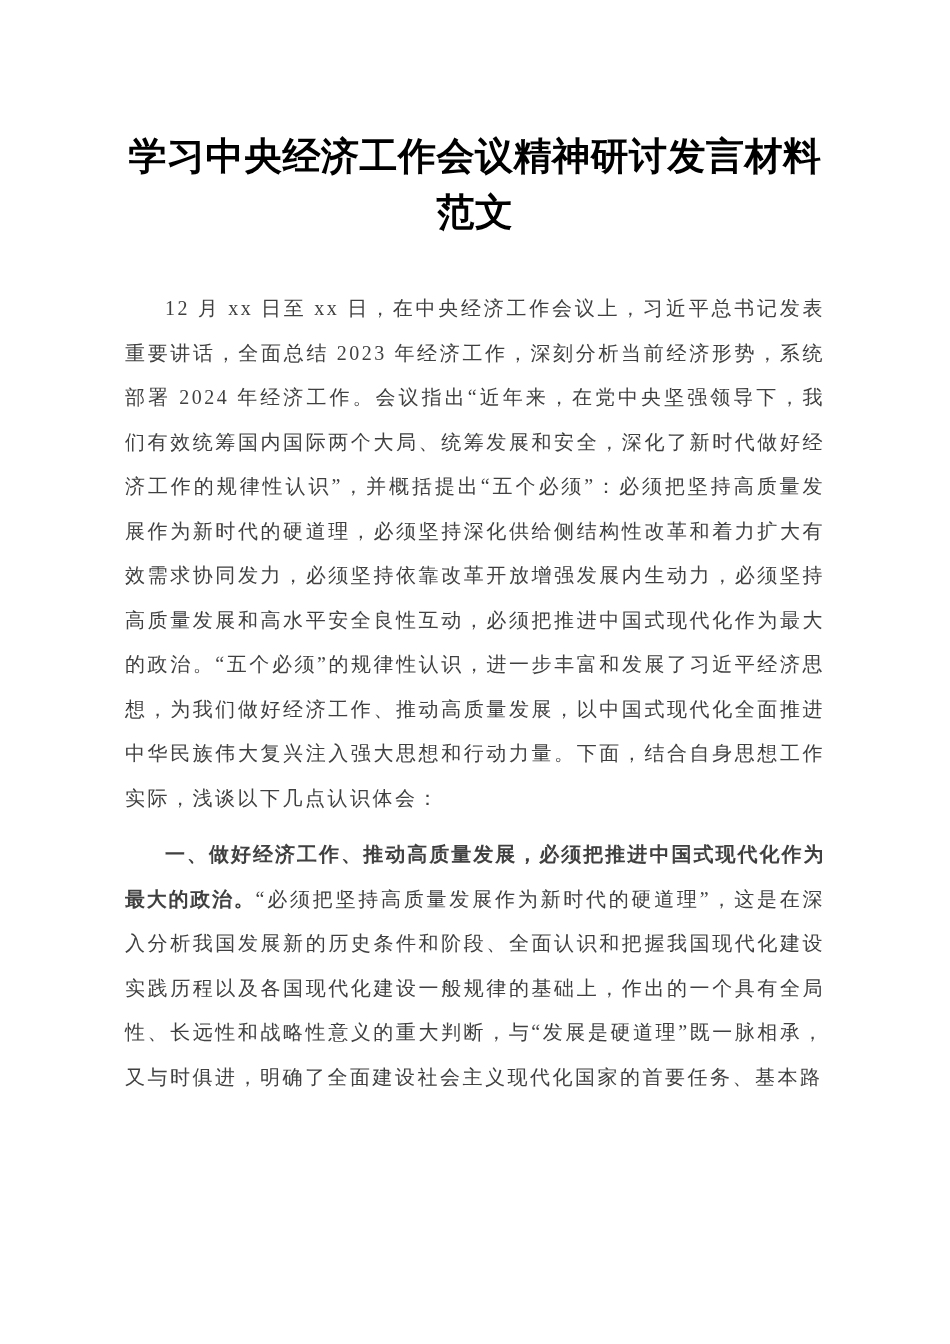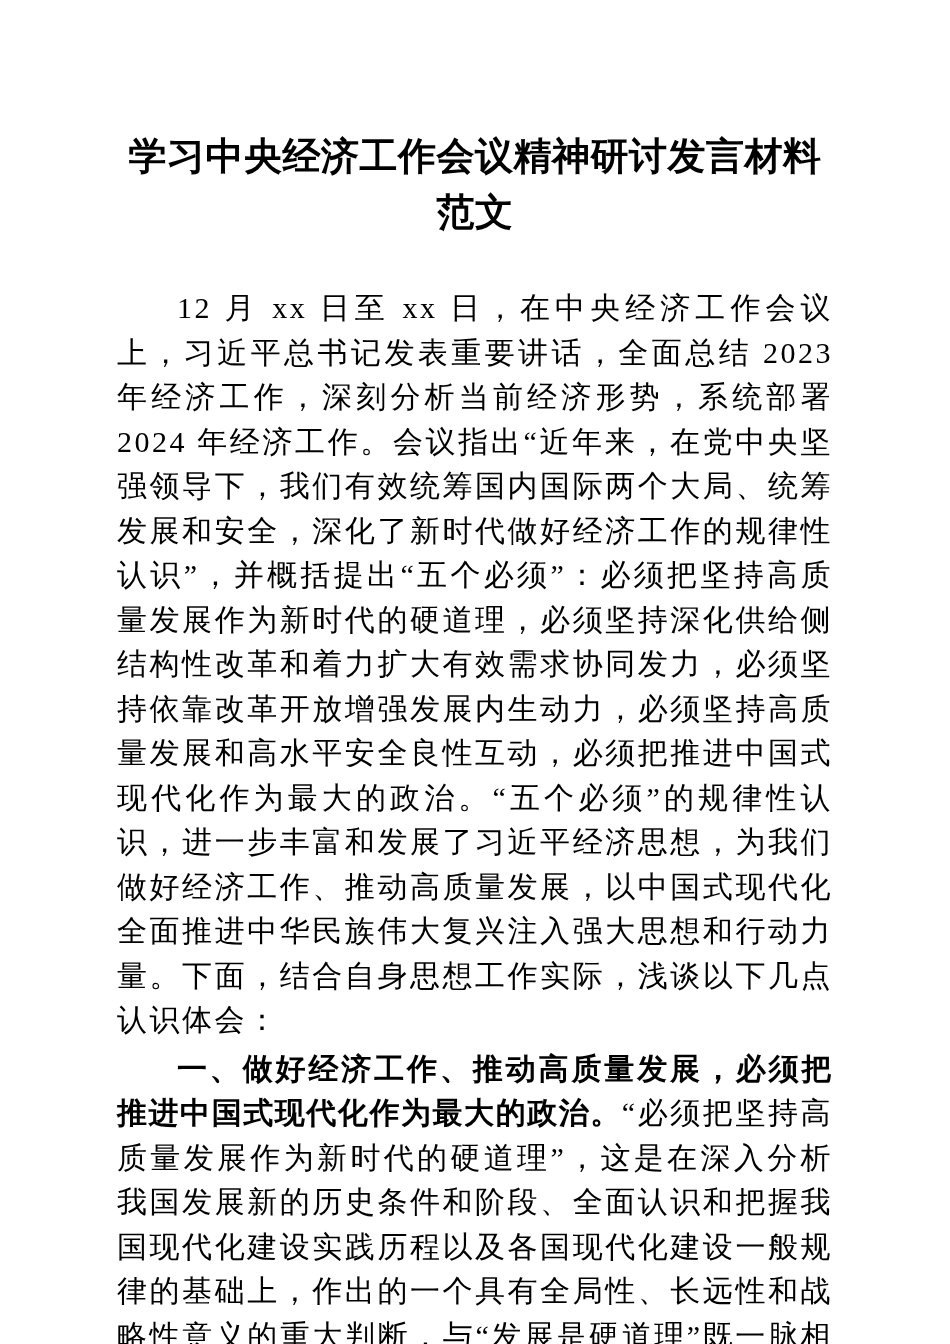--- a/index.html
+++ b/index.html
@@ -26,29 +26,29 @@
     margin: 0 0 46px 0;
     font-size: 38px;
     line-height: 56px;
     font-weight: 800;
     text-align: center;
     letter-spacing: 0.5px;
     font-family: "Liberation Serif", "DejaVu Serif", serif;
     color: #000000;
   }
   .body-para {
-    margin: 4px;
-    font-size: 30px;
+    margin: 12px;
+    font-size: 20px;
     line-height: 44.5px;
     letter-spacing: 2.5px;
     text-align: justify;
     text-justify: inter-character;
     text-indent: 2em;
     font-weight: 400;
-    color: #000000;
+    color: #404040;
   }
   .section-lead {
     font-weight: 700;
     font-family: "Liberation Sans", "DejaVu Sans", sans-serif;
     letter-spacing: 1.5px;
   }
 </style>
 </head>
 <body>
 

